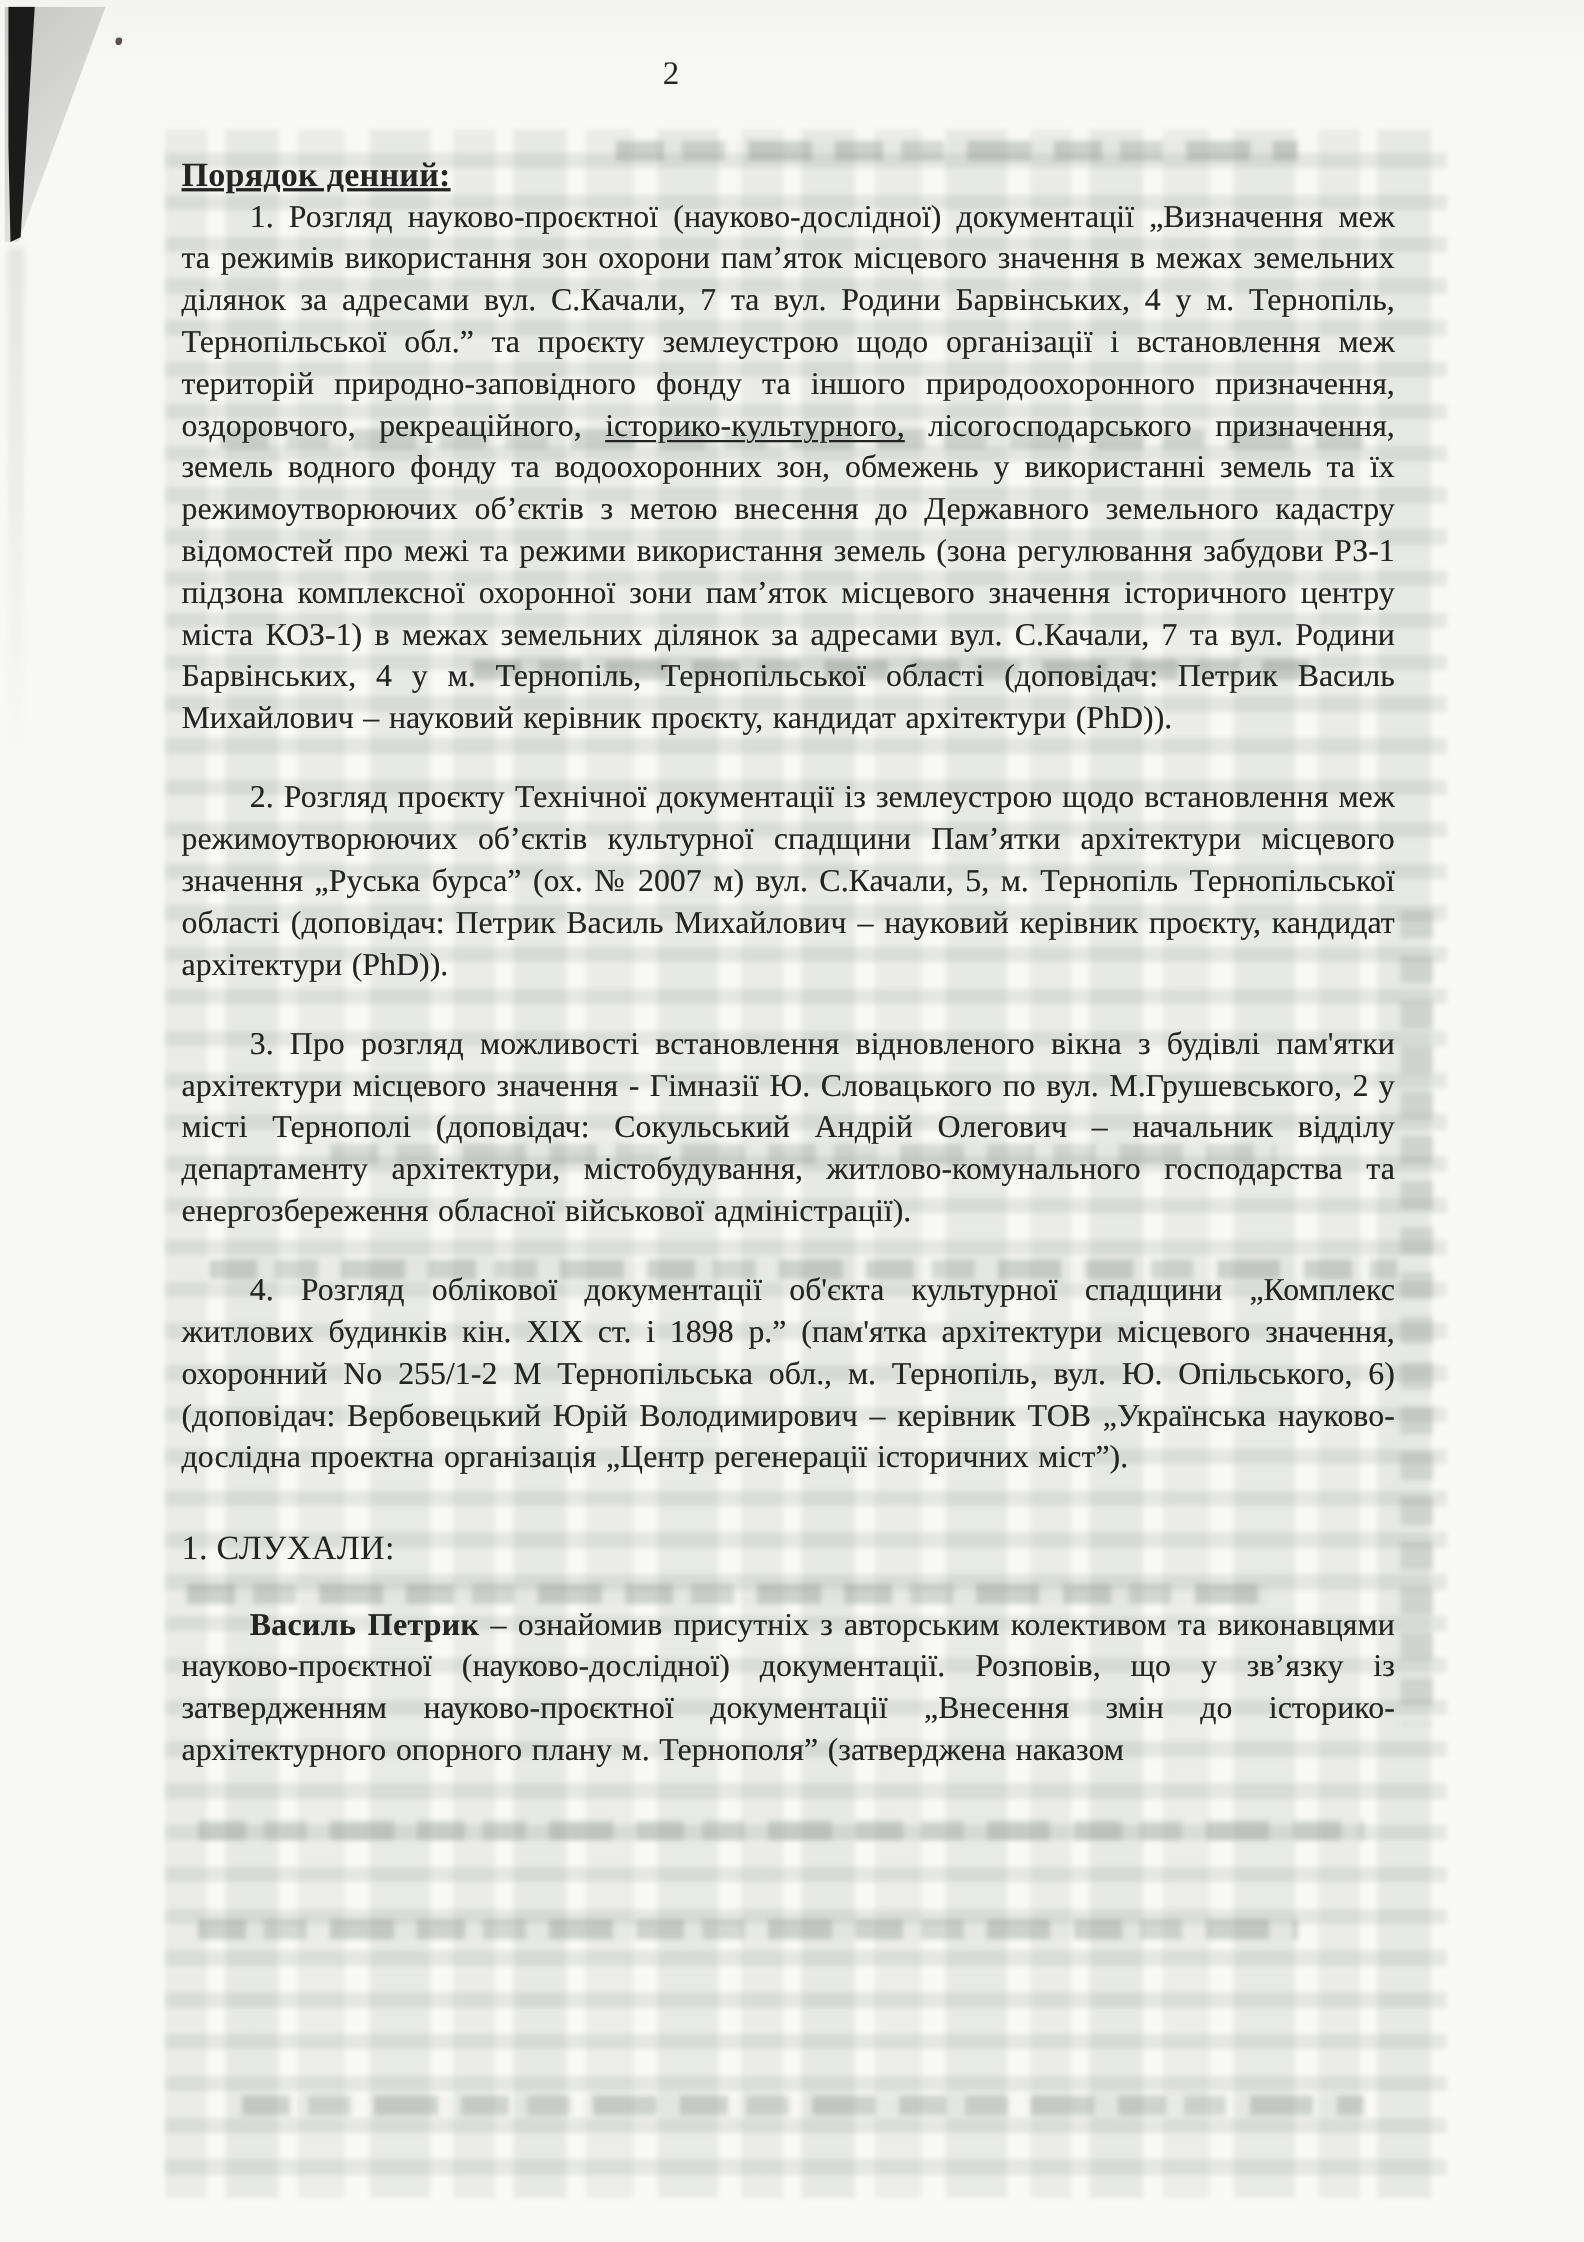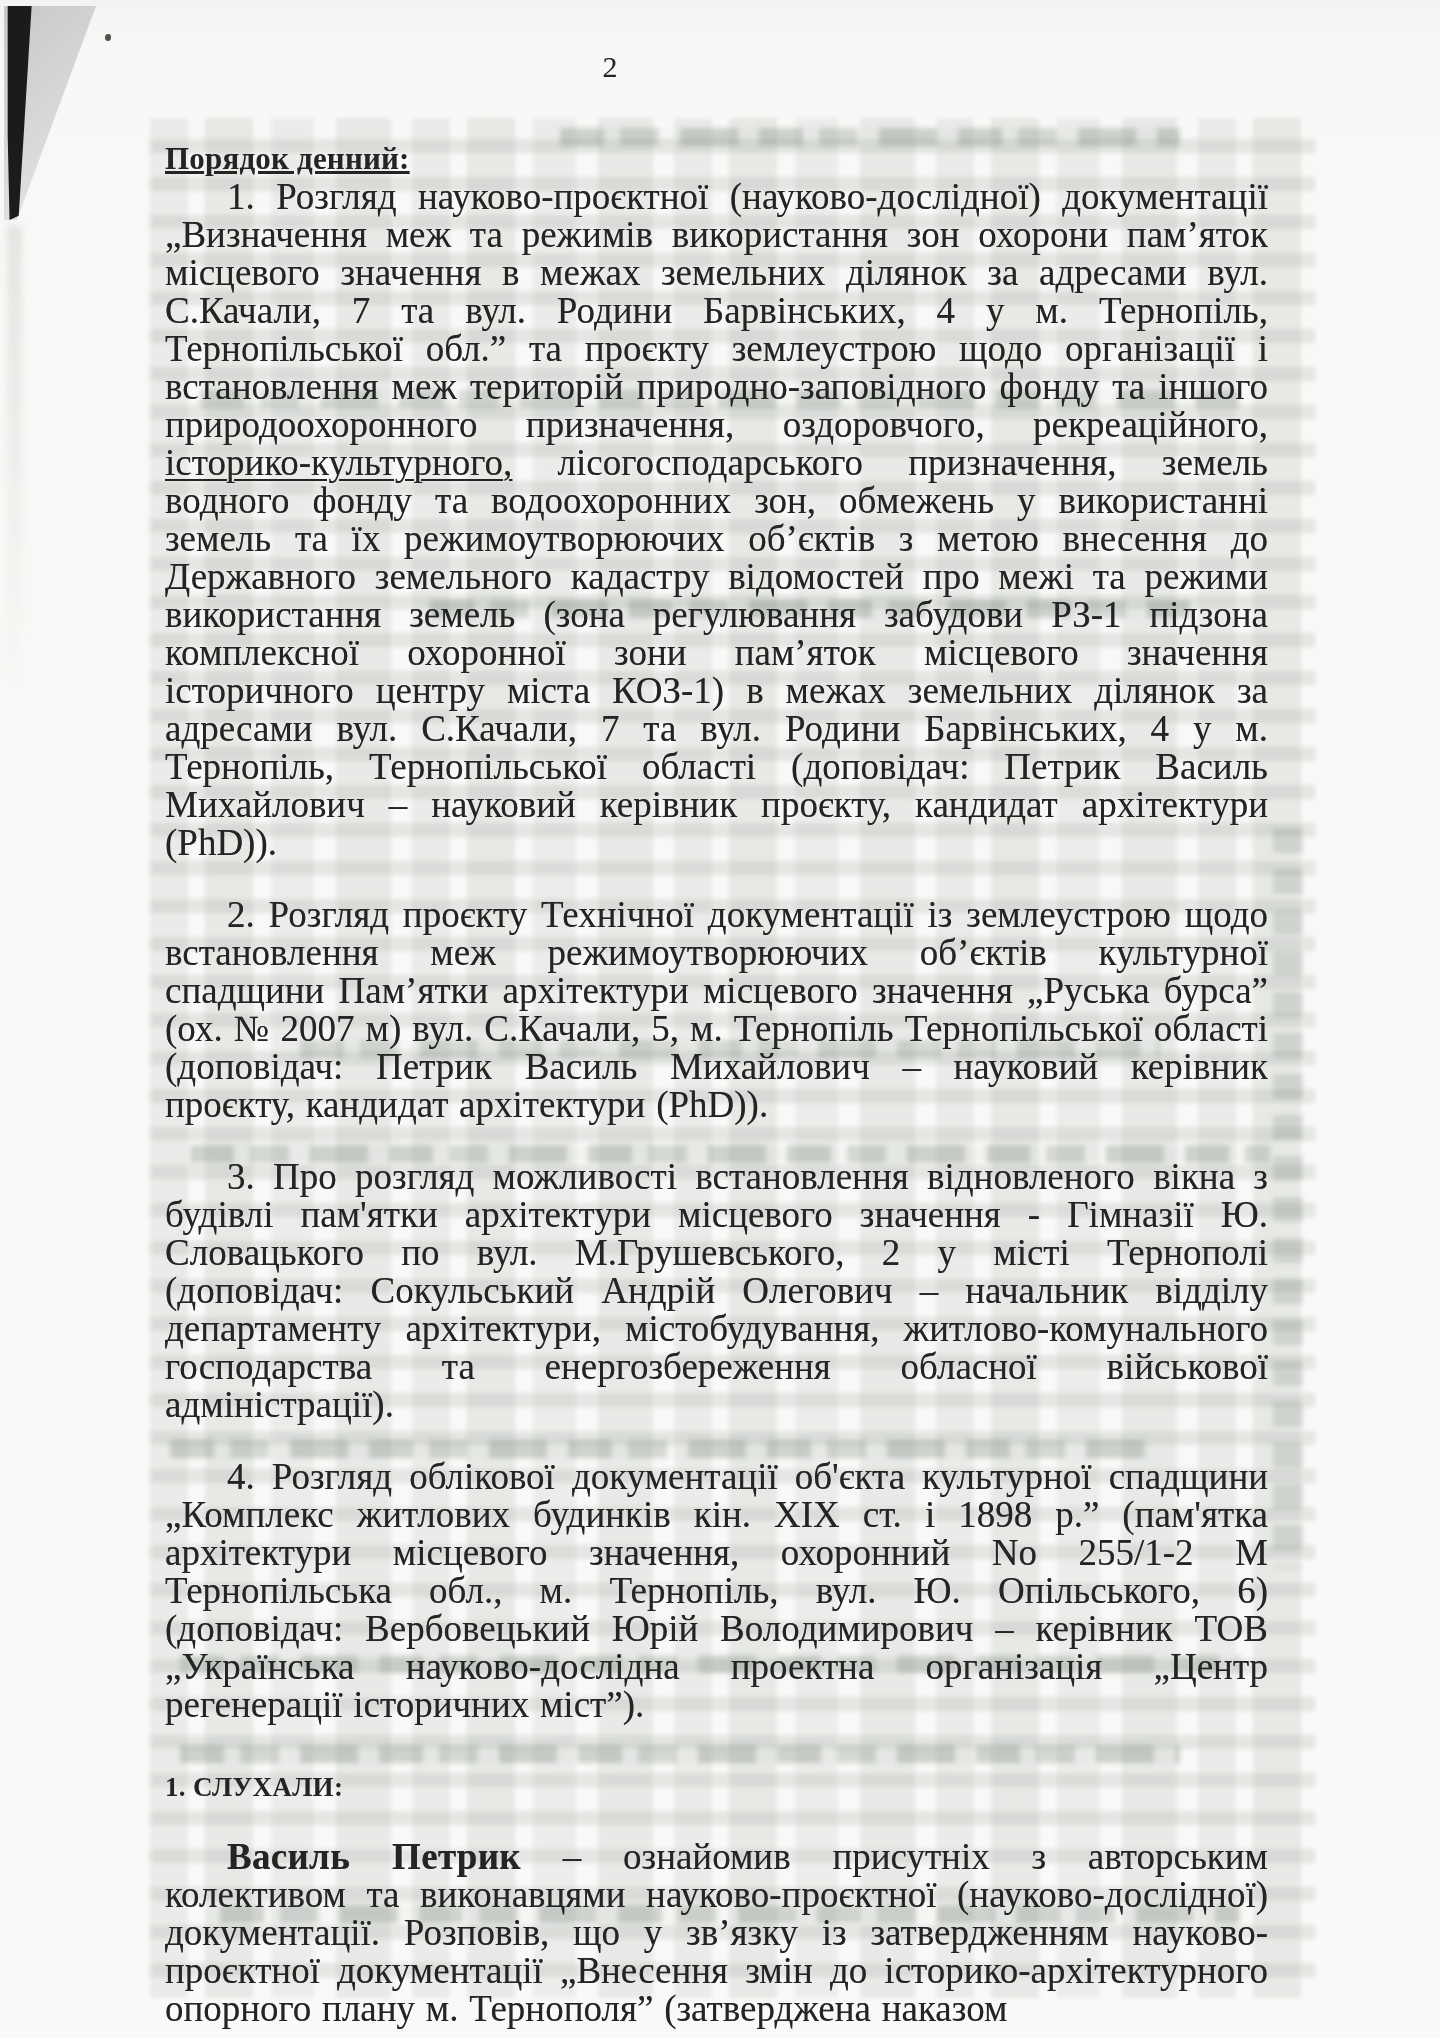--- a/index.html
+++ b/index.html
@@ -58,29 +58,29 @@
   }
   .content{
     position:absolute;left:165px;top:140px;width:1103px;
   }
   .agenda-heading{
     font-size:31px;line-height:38px;font-weight:bold;margin:0;
     letter-spacing:.2px;
     text-decoration:underline;
   }
   .para{
-    font-size:37px;line-height:38px;margin:0 0 34px 0;
+    font-size:29px;line-height:38px;margin:0 0 34px 0;
     text-align:justify;text-indent:62px;
     word-spacing:1.5px;
     text-shadow:0 0 .5px rgba(20,20,20,.45);
   }
   .para u{text-underline-offset:4px;text-decoration-thickness:2px;}
   .gap-lg{margin-bottom:36px;}
   .section-heading{
-    font-size:27px;line-height:38px;font-weight:bold;margin:44px 0 4px 0;
+    font-size:31px;line-height:38px;font-weight:normal;margin:44px 0 4px 0;
     text-indent:0;letter-spacing:.3px;
   }
   .no-bottom{margin-bottom:0;margin-top:32px;}
   b{letter-spacing:.3px;}
 </style>
 </head>
 <body>
 
 <div class="sheet">
 

